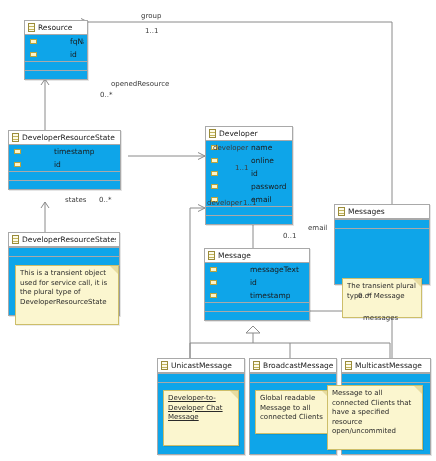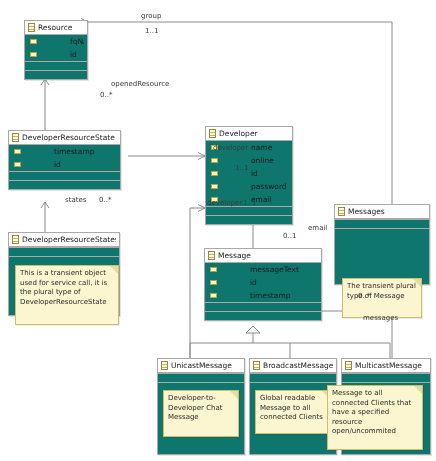--- a/index.html
+++ b/index.html
@@ -12,21 +12,21 @@
     color:#222;
     position:relative;
     overflow:hidden;
   }
   #canvas { position:absolute; inset:0; }
   svg.lines { position:absolute; left:0; top:0; width:436px; height:461px; pointer-events:none; }
 
   
   .cls {
     position:absolute;
-    background:#0f766e;
+    background:#0ea5e9;
     border:1px solid #a9a9a9;
     box-shadow:1px 1px 0 rgba(0,0,0,0.10);
   }
   .cls .hdr {
     display:flex; align-items:center;
     gap:3px;
     padding:2px 3px;
     border-bottom:1px solid #a9a9a9;
     background:#ffffff;
     height:14px;
@@ -224,21 +224,21 @@
 
   <div class="cls" style="left:334px; top:204px; width:96px; height:81px;">
     <div class="hdr">
       <span class="ico-class"></span>
       <span class="nm">Messages</span>
     </div>
     <div class="sep"></div>
     <div class="sep"></div>
   </div>
 
-  <div class="cls" style="left:204px; top:248px; width:118px;">
+  <div class="cls" style="left:204px; top:248px; width:106px;">
     <div class="hdr">
       <span class="ico-class"></span>
       <span class="nm">Message</span>
     </div>
     <div class="attrs">
       <div class="attr">
         <span class="ico-attr"></span>
         <span class="lbl">messageText</span>
       </div>
       <div class="attr">
@@ -276,21 +276,21 @@
     <div class="hdr">
       <span class="ico-class"></span>
       <span class="nm">MulticastMessage</span>
     </div>
     <div class="sep"></div>
     <div class="sep"></div>
   </div>
 
   <div class="note" style="left:15px; top:265px; width:104px; height:60px;">This is a transient object used for service call, it is the plural type of DeveloperResourceState<span class="fold"></span></div>
   <div class="note" style="left:342px; top:238px; width:80px; height:40px;margin-top:40px;">The transient plural type of Message<span class="fold"></span></div>
-  <div class="note" style="left:163px; top:390px; width:76px; height:47px;">Developer-to-Developer Chat Message<span class="fold"></span></div>
+  <div class="note" style="left:163px; top:390px; width:76px; height:56px;text-decoration:underline;">Developer-to-Developer Chat Message<span class="fold"></span></div>
   <div class="note" style="left:255px; top:390px; width:76px; height:44px;">Global readable Message to all connected Clients<span class="fold"></span></div>
   <div class="note" style="left:327px; top:385px; width:96px; height:65px;">Message to all connected Clients that have a specified resource open/uncommited<span class="fold"></span></div>
 
   <div class="elabel" style="left:94px; top:12px;">group</div>
   <div class="elabel" style="left:98px; top:27px;">1..1</div>
 
   <div class="elabel" style="left:64px; top:80px;">openedResource</div>
   <div class="elabel" style="left:53px; top:91px;">0..*</div>
 
   <div class="elabel" style="left:18px; top:196px;">states</div>

